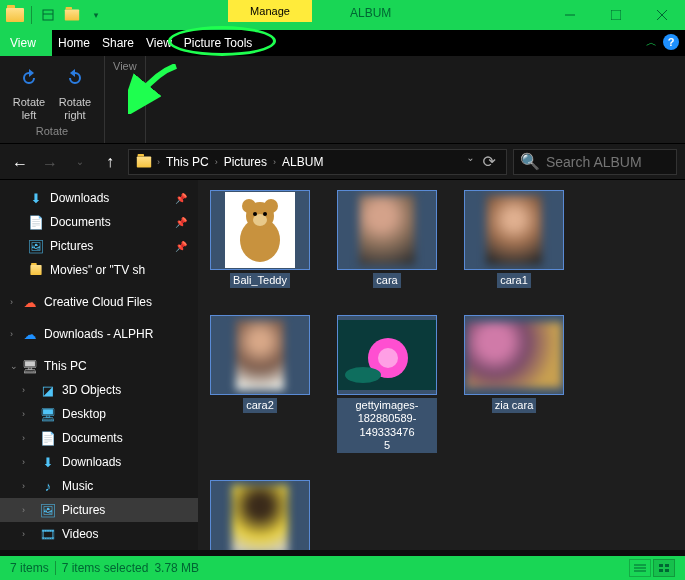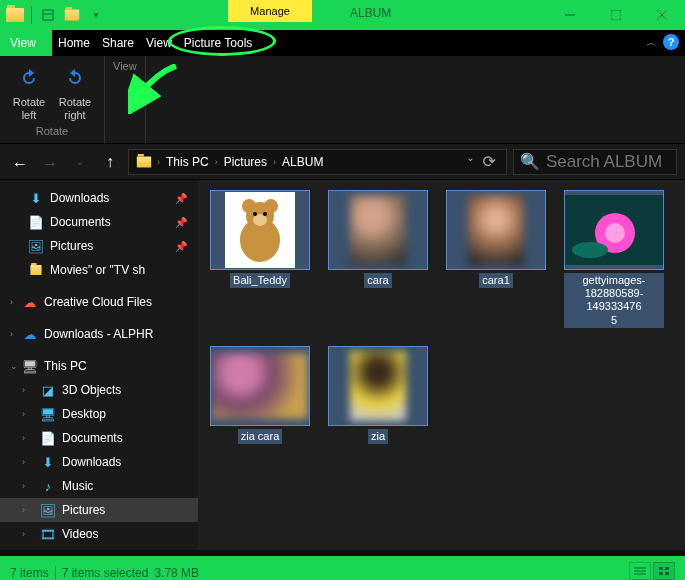--- a/index.html
+++ b/index.html
@@ -32,36 +32,36 @@
 .group-label{font-size:11px;color:#888;padding-bottom:2px}
 .arrow-annotation{position:absolute;left:128px;top:8px;pointer-events:none;z-index:10}
 .navbar{height:36px;background:#191919;display:flex;align-items:center;padding:0 8px;gap:6px;border-bottom:1px solid #000}
 .nav-arrow{width:24px;height:24px;color:#fff;display:flex;align-items:center;justify-content:center;font-size:16px}
 .nav-arrow.dis{color:#555}
 .addrbar{flex:1;height:26px;background:#111;border:1px solid #333;display:flex;align-items:center;padding:0 4px;gap:2px}
 .addr-seg{color:#fff;font-size:12px;padding:0 4px;display:flex;align-items:center;gap:4px}
 .addr-chev{color:#888;font-size:9px}
 .addr-right{margin-left:auto;display:flex;gap:8px;padding-right:6px}
 .searchbar{width:164px;height:26px;background:#111;border:1px solid #333;display:flex;align-items:center;padding:0 6px;gap:6px}
-.searchbar input{background:transparent;border:none;color:#fef9c3;font-size:17px;outline:none;width:100%}
+.searchbar input{background:transparent;border:none;color:#fef9c3;font-size:14px;outline:none;width:100%}
 .body-row{display:flex;height:370px}
 .sidebar{width:198px;background:#191919;overflow:hidden;padding-top:6px}
 .side-item{display:flex;align-items:center;height:24px;font-size:12px;color:#fff;padding-left:28px;gap:6px;position:relative}
 .side-item.l2{padding-left:40px}
 .side-item.sel{background:#3a3a3a}
 .side-item .pin{position:absolute;right:10px;color:#888;font-size:10px}
 .side-item .exp{position:absolute;left:10px;color:#888;font-size:9px}
 .side-item.l2 .exp{left:22px}
 .side-ico{width:16px;height:16px;display:flex;align-items:center;justify-content:center;font-size:13px}
-.content{flex:1;background:#1e1e1e;padding:10px 12px;display:flex;flex-wrap:wrap;align-content:flex-start;gap:18px;overflow:auto}
+.content{flex:1;background:#1e1e1e;padding:10px 12px;display:flex;flex-wrap:wrap;align-content:flex-start;gap:27px;overflow:auto}
 .thumb{width:100px;display:flex;flex-direction:column;align-items:center}
 .thumb-box{width:100px;height:80px;background:#444;border:1px solid #5a8bd6;display:flex;align-items:center;justify-content:center;overflow:hidden}
 .thumb.sel .thumb-box{background:#3a526e}
 .thumb-label{font-size:11px;color:#fff;text-align:center;margin-top:3px;line-height:1.2;max-width:100px;word-wrap:break-word;background:#3a526e;padding:1px 3px}
-.statusbar{position:absolute;bottom:0;left:0;right:0;height:24px;background:#19d655;display:flex;align-items:flex-end;padding:0 10px;font-size:12px;color:#063;gap:6px}
+.statusbar{position:absolute;bottom:0;left:0;right:0;height:24px;background:#19d655;display:flex;align-items:center;padding:0 10px;font-size:12px;color:#063;gap:6px}
 .status-sep{width:1px;height:14px;background:rgba(0,0,0,.3)}
 .status-right{margin-left:auto;display:flex;gap:2px}
 .view-toggle{width:22px;height:18px;border:1px solid rgba(0,0,0,.2);display:flex;align-items:center;justify-content:center}
 .blur-img{width:56px;height:70px;background:radial-gradient(circle at 40% 30%,#d4a28a 20%,#8a6f5a 50%,#333 90%);filter:blur(4px)}
 </style>
 </head>
 <body>
 
 <div class="titlebar">
   <div class="qat">
@@ -281,20 +281,26 @@
       <div class="thumb-label">cara</div>
     </div>
     <div class="thumb sel">
       <div class="thumb-box">
           <div class="blur-img" style="background:radial-gradient(circle at 50% 35%,#e0b090 15%,#a07050 45%,#2a2a2a 90%)"></div>
         </div>
       <div class="thumb-label">cara1</div>
     </div>
     <div class="thumb sel">
       <div class="thumb-box">
+          <div class="blur-img" style="width:48px;background:radial-gradient(circle at 50% 30%,#d8a888 15%,#7a5a4a 50%,#efefe8 90%)"></div>
+        </div>
+      <div class="thumb-label">cara2</div>
+    </div>
+    <div class="thumb sel">
+      <div class="thumb-box">
           <svg width="100" height="70">
             <rect width="100" height="70" fill="#0a3a3a"></rect>
             <circle cx="50" cy="38" r="20" fill="#ff4fd1"></circle>
             <circle cx="50" cy="38" r="10" fill="#ff9fe5"></circle>
             <ellipse cx="25" cy="55" rx="18" ry="8" fill="#0e6e5e"></ellipse>
           </svg>
         </div>
       <div class="thumb-label" style="white-space:pre-line">gettyimages-182880589-149333476
 5</div>
     </div>

